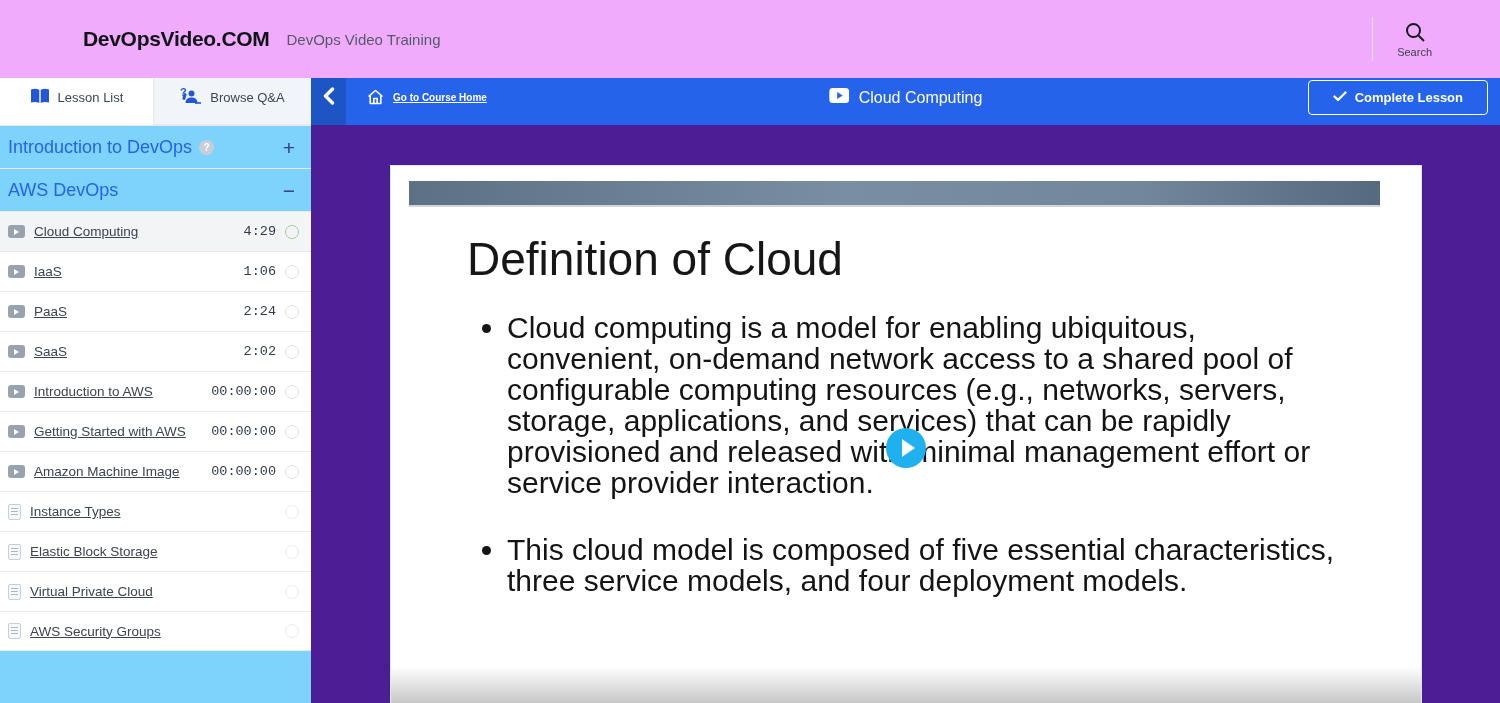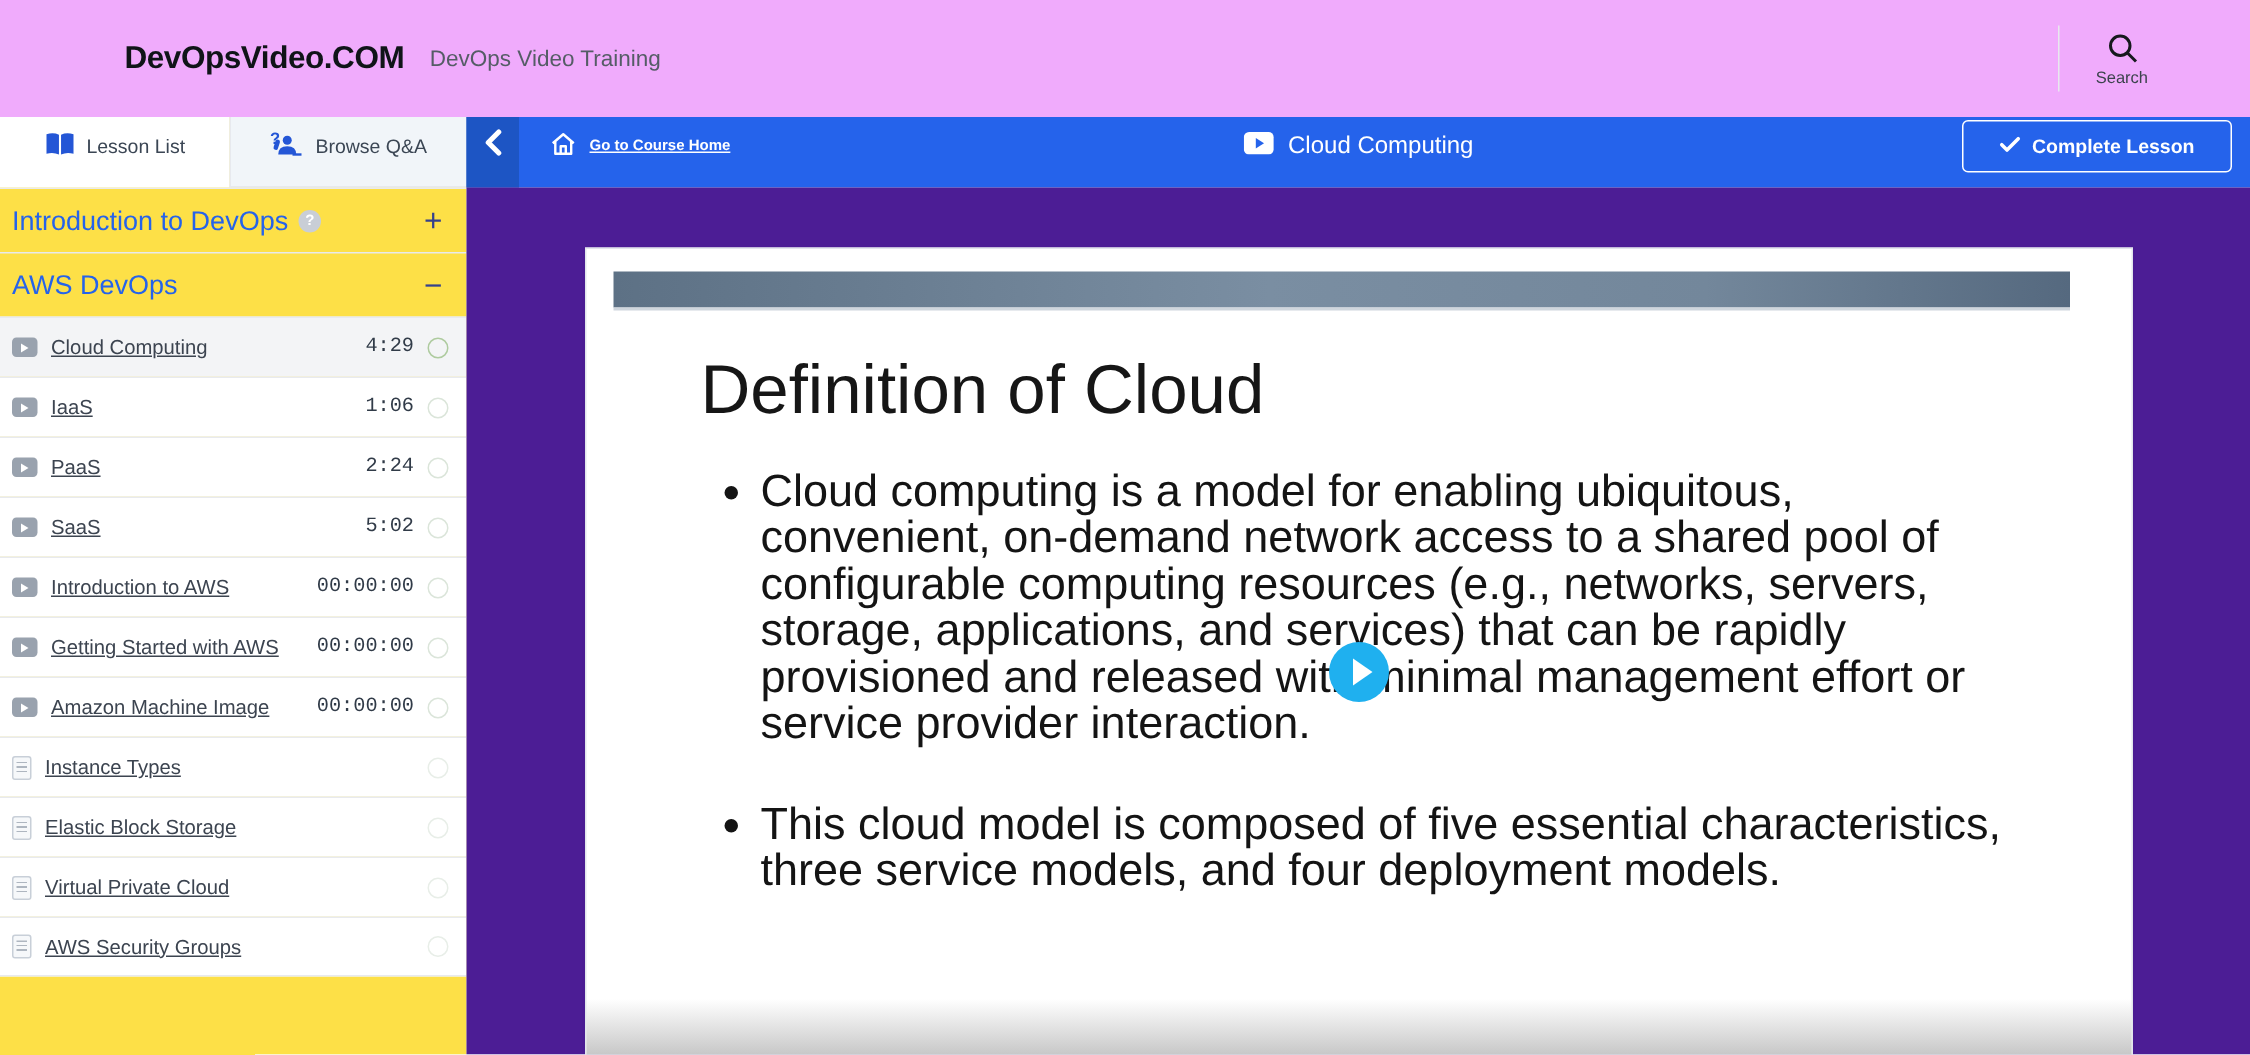--- a/index.html
+++ b/index.html
@@ -10,21 +10,21 @@
   .site-header { position:absolute; top:0; left:0; width:1500px; height:78px; background:#f0abfc; display:flex; align-items:center; z-index:5; }
   .logo { margin-left:83px; font-size:21px; font-weight:700; color:#101418; letter-spacing:-0.3px; }
   .tagline { margin-left:17px; font-size:15px; color:#555c66; }
   .header-right { margin-left:auto; margin-right:68px; display:flex; align-items:center; }
   .header-divider { width:1px; height:44px; background:#e7e9ed; margin-right:24px; }
   .search-block { display:flex; flex-direction:column; align-items:center; cursor:pointer; }
   .search-block svg { display:block; }
   .search-label { font-size:11px; color:#3c434d; margin-top:2px; }
 
   
-  .sidebar { position:absolute; top:70px; left:0; width:311px; bottom:0; background:#fde047; }
+  .sidebar { position:absolute; top:70px; left:0; width:311px; bottom:0; background:#7dd3fc; }
   .sidebar-tabs { display:flex; height:55px; }
   .tab { display:flex; align-items:center; justify-content:center; gap:8px; font-size:13px; color:#3b4654; cursor:pointer; }
   .tab-lessons { width:153px; background:#ffffff; }
   .tab-qa { width:158px; background:#f1f5f9; border-left:1px solid #e7e9ee; border-bottom:1px solid #e7e9ee; }
 
   .section-row { height:43px; display:flex; align-items:center; padding:0 16px 0 8px; border-top:1px solid #e8eaee; }
   .section-title { font-size:18px; color:#2563eb; cursor:pointer; }
   .help-circle { width:15px; height:15px; border-radius:50%; background:#c9ced6; color:#ffffff; font-size:10px; font-weight:700; display:flex; align-items:center; justify-content:center; margin-left:7px; }
   .section-toggle { margin-left:auto; font-size:21px; font-weight:400; color:#35418c; cursor:pointer; line-height:1; }
 
@@ -134,21 +134,21 @@
     </div>
       <div class="lesson-row">
       <span class="lesson-icon video"></span>
       <a class="lesson-title">PaaS</a>
       <span class="lesson-duration">2:24</span>
       <span class="status-circle"></span>
     </div>
       <div class="lesson-row">
       <span class="lesson-icon video"></span>
       <a class="lesson-title">SaaS</a>
-      <span class="lesson-duration">5:02</span>
+      <span class="lesson-duration">2:02</span>
       <span class="status-circle"></span>
     </div>
       <div class="lesson-row">
       <span class="lesson-icon video"></span>
       <a class="lesson-title">Introduction to AWS</a>
       <span class="lesson-duration">00:00:00</span>
       <span class="status-circle"></span>
     </div>
       <div class="lesson-row">
       <span class="lesson-icon video"></span>

